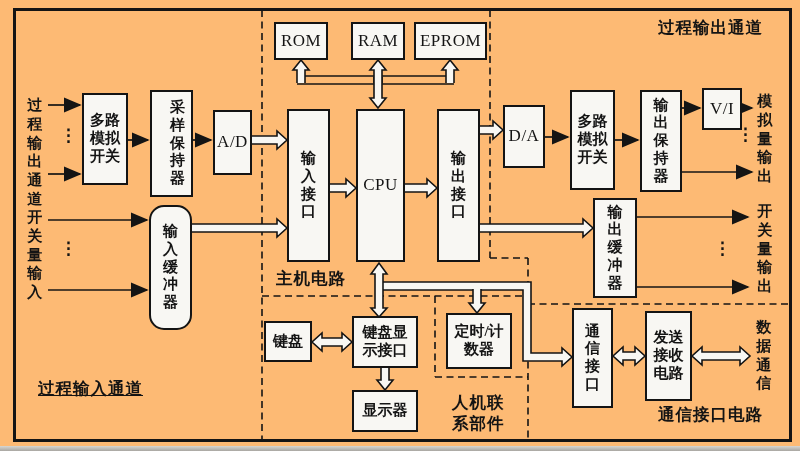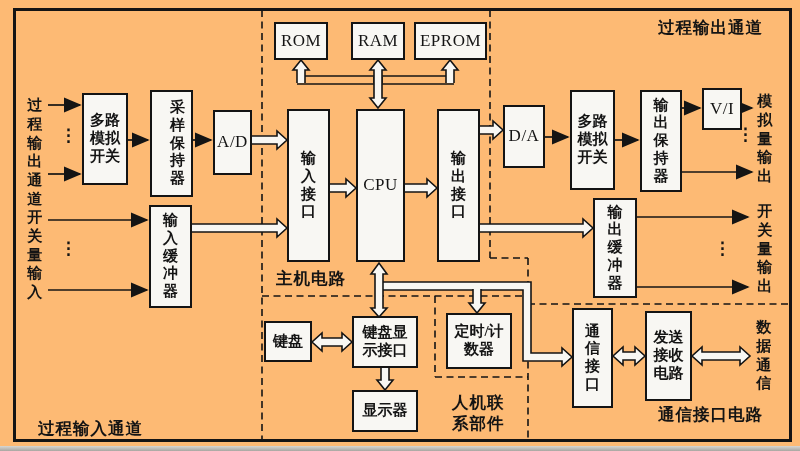--- a/index.html
+++ b/index.html
@@ -160,21 +160,21 @@
   <div class="blk" style="left:570px;top:90px;width:45px;height:100px;">
     <span class="w2">多路模拟开关</span>
   </div>
   <div class="blk" style="left:640px;top:90px;width:42px;height:102px;">
     <span class="w1">输出保持器</span>
   </div>
   <div class="blk latin" style="left:702px;top:88px;width:40px;height:42px;">
     <span>V/I</span>
   </div>
 
-  <div class="blk" style="left:149px;top:205px;width:43px;height:103px;">
+  <div class="blk" style="left:149px;top:205px;width:43px;height:125px;border-radius:15px;">
     <span class="w1">输入缓冲器</span>
   </div>
   <div class="blk" style="left:593px;top:198px;width:44px;height:100px;">
     <span class="w1">输出缓冲器</span>
   </div>
 
   <div class="blk" style="left:264px;top:321px;width:48px;height:41px;text-align:right;">
     <span>键盘</span>
   </div>
   <div class="blk" style="left:352px;top:316px;width:66px;height:52px;">
@@ -200,18 +200,18 @@
   <div class="vlabel" style="left:756px;top:202px;">开关量输出</div>
   <div class="vlabel" style="left:755px;top:318px;">数据通信</div>
 
   <div class="dots" style="left:60px;top:127px;">⋮</div>
   <div class="dots" style="left:60px;top:240px;">⋮</div>
   <div class="dots" style="left:737px;top:126px;">⋮</div>
   <div class="dots" style="left:714px;top:240px;">⋮</div>
 
   <div class="rlabel" style="left:658px;top:17px;">过程输出通道</div>
   <div class="rlabel" style="left:276px;top:268px;">主机电路</div>
-  <div class="rlabel" style="left:38px;top:418px;">过程输入通道</div>
+  <div class="rlabel" style="left:38px;top:378px;text-decoration:underline;">过程输入通道</div>
   <div class="rlabel" style="left:658px;top:404px;">通信接口电路</div>
   <div class="rlabel wrap" style="left:452px;top:392px;">人机联系部件</div>
 
   <div class="scan-shadow"></div>
 </div>
 
 </body></html>

